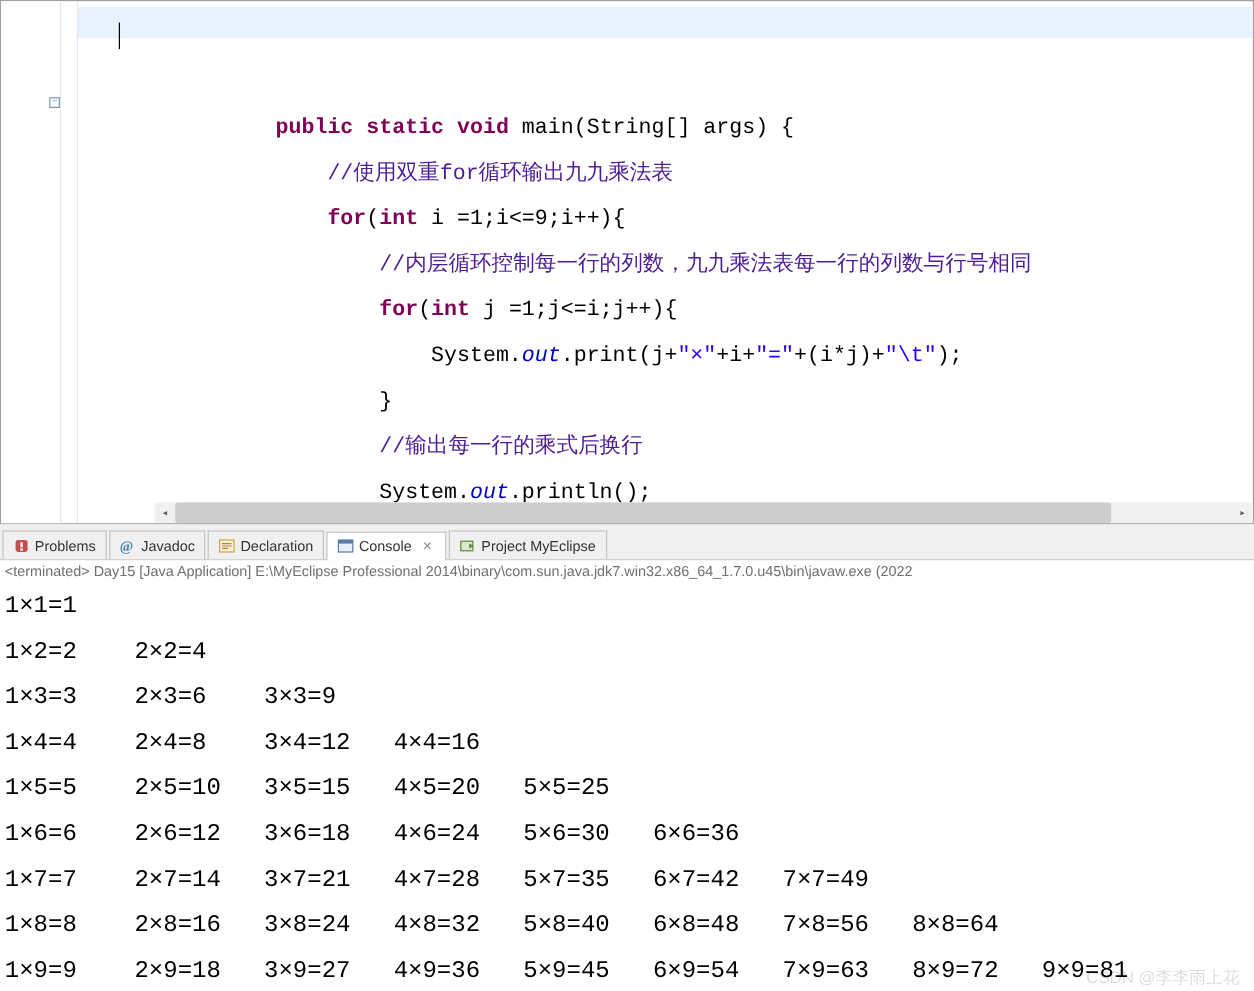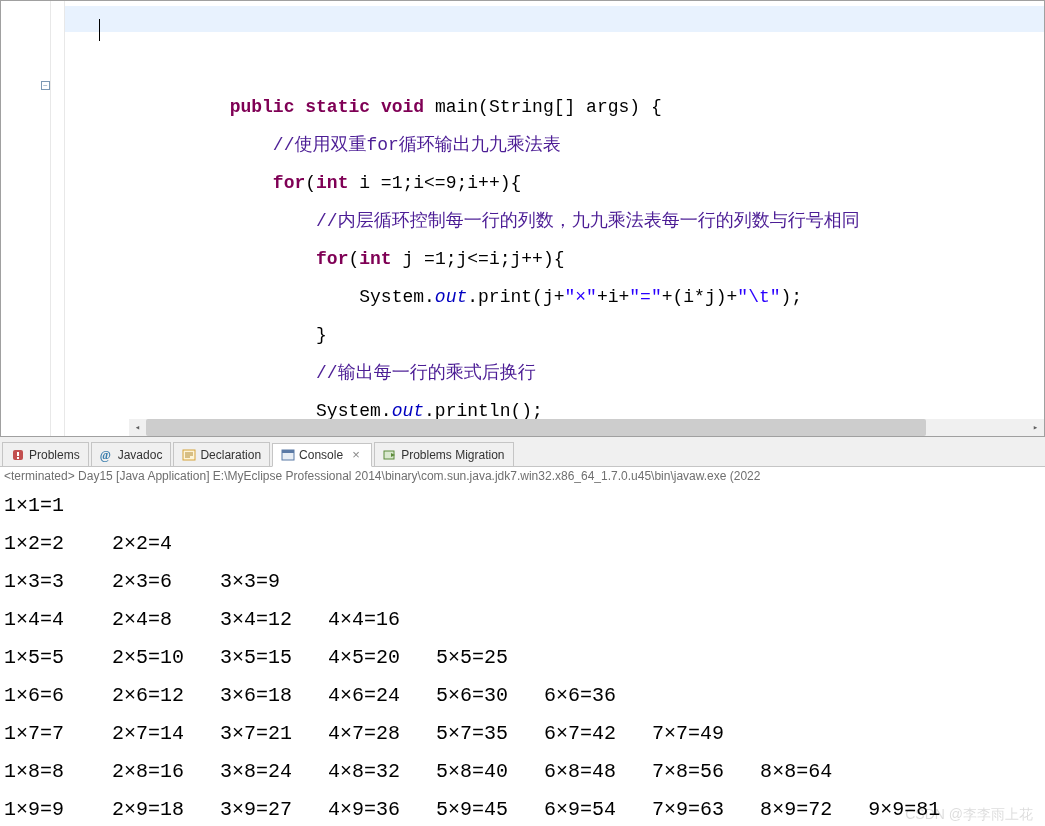--- a/index.html
+++ b/index.html
@@ -257,21 +257,21 @@
       <span>Console</span>
       <span class="tab-close">×</span>
     </div>
     <div class="tab">
       <span class="tab-icon">
         <svg width="14" height="14">
           <rect x="1" y="3" width="10" height="8" fill="#d9e8cf" stroke="#5b8a3a"></rect>
           <path d="M8 5 L12 7 L8 9 Z" fill="#5b8a3a"></path>
         </svg>
       </span>
-      <span>Problems Migration</span>
+      <span>Project MyEclipse</span>
     </div>
   </div>
 
 <div class="console-area">
   <div class="console-header">&lt;terminated&gt; Day15 [Java Application] E:\MyEclipse Professional 2014\binary\com.sun.java.jdk7.win32.x86_64_1.7.0.u45\bin\javaw.exe (2022</div>
   <div class="console-output" id="console-output">1×1=1
 1×2=2    2×2=4
 1×3=3    2×3=6    3×3=9
 1×4=4    2×4=8    3×4=12   4×4=16
 1×5=5    2×5=10   3×5=15   4×5=20   5×5=25

